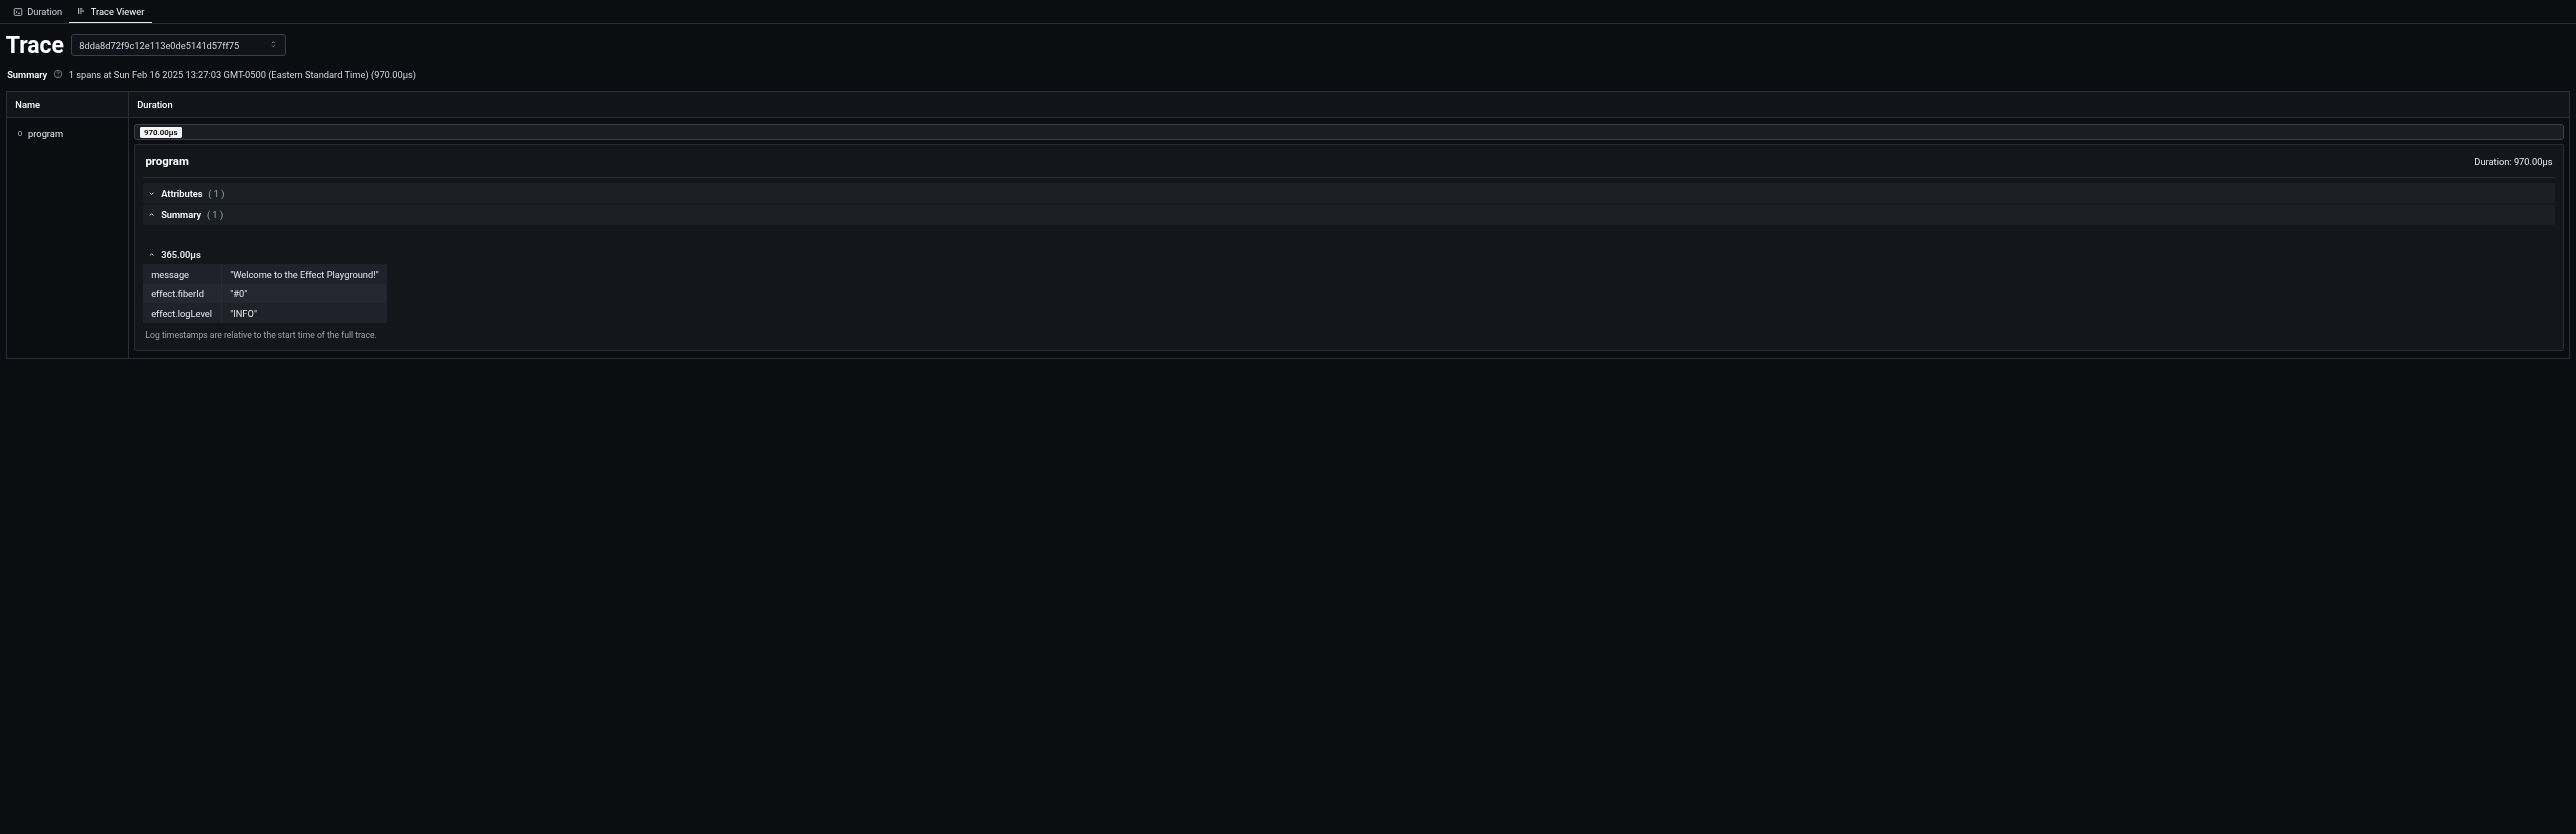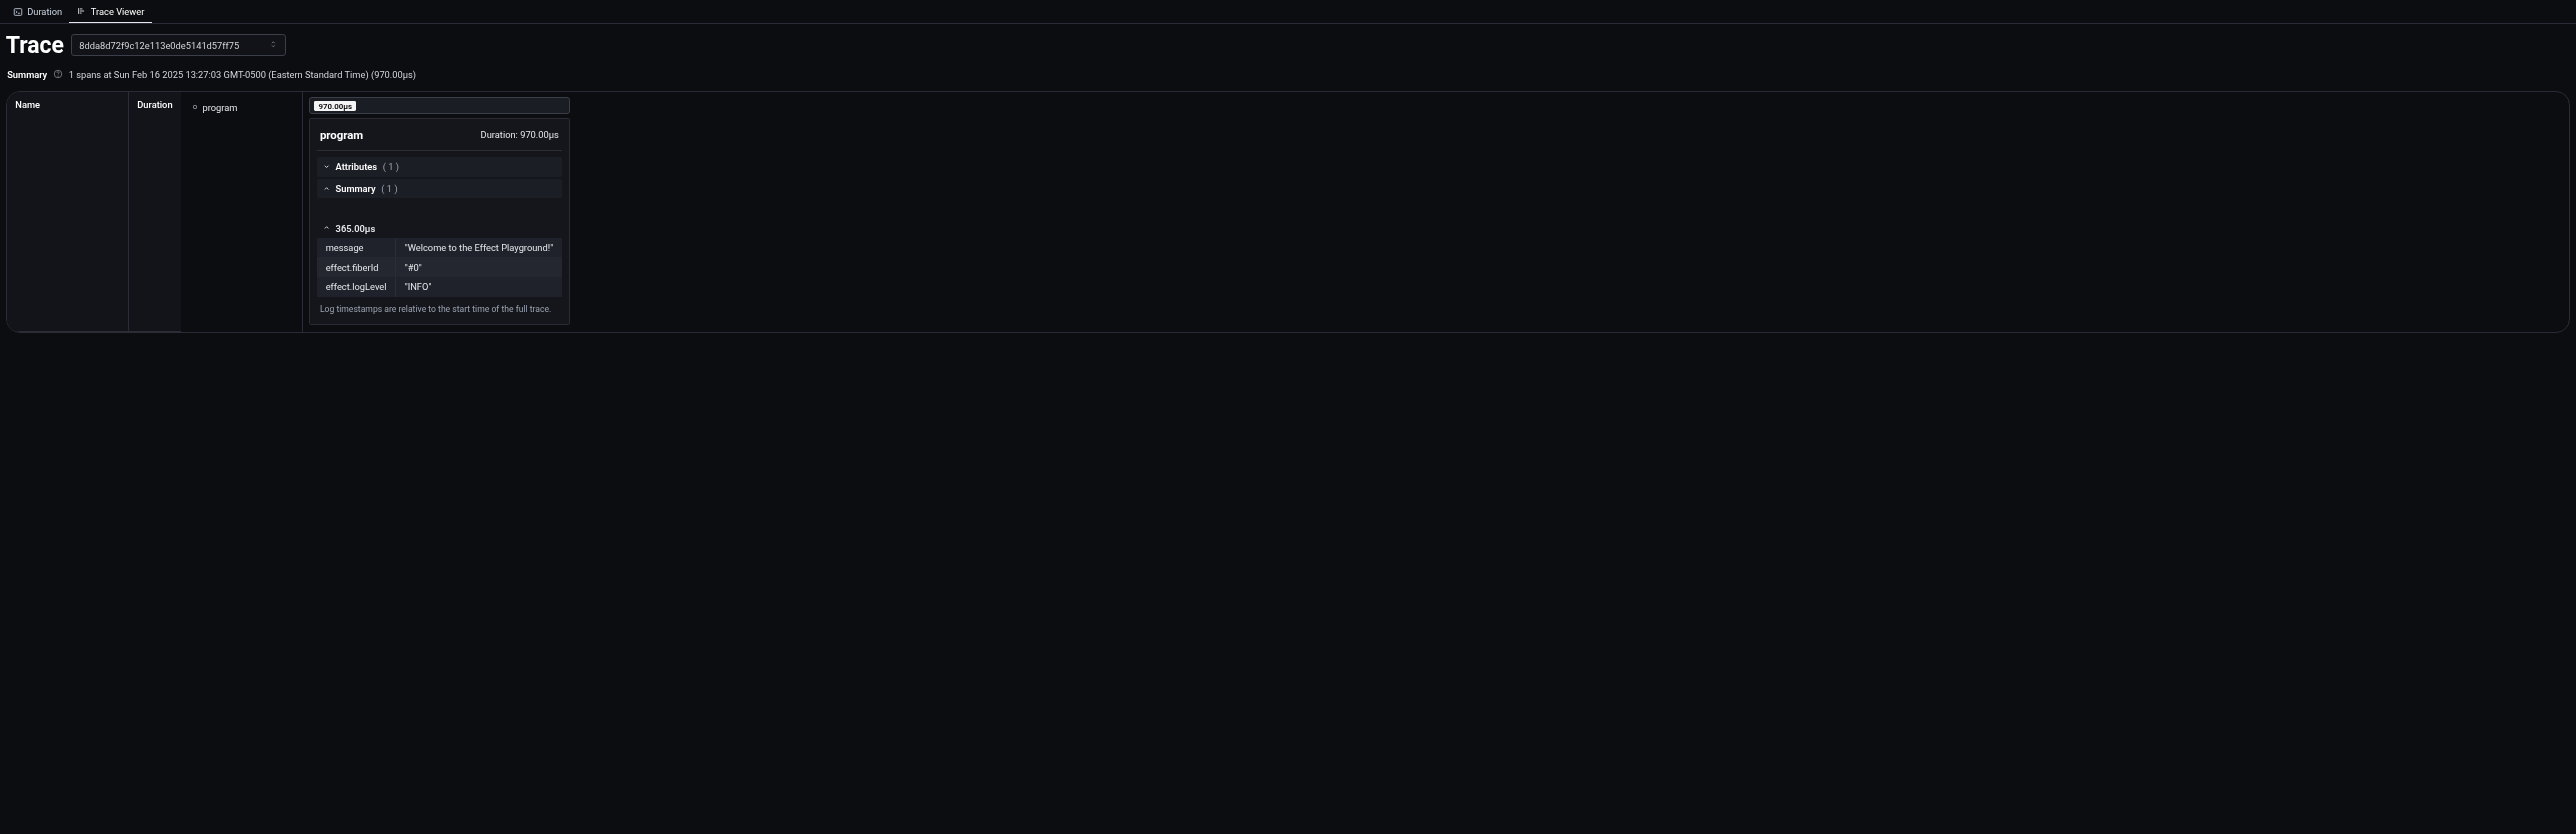--- a/index.html
+++ b/index.html
@@ -63,24 +63,24 @@
   padding: 2.9px 7.2px 10px 7.2px;
   font-size: 9.3px;
   color: #d1d5db;
 }
 .summary-line .label { font-weight: 600; color: #fff; }
 .summary-line .help-icon svg { width: 10px; height: 10px; opacity: .6; }
 
 .panel {
   margin: 0 5.7px 5.7px 5.7px;
   border: 0.7px solid #2a2d35;
-  border-radius: 14px;
+  border-radius: 0;
   overflow: hidden;
   display: flex;
-  flex-direction: row;
+  flex-direction: column;
 }
 .panel-header {
   display: flex;
   background: #121419;
   border-bottom: 0.7px solid #2a2d35;
 }
 .panel-header .col {
   padding: 7.2px 8.6px;
   font-size: 9.3px;
   color: #fff;

